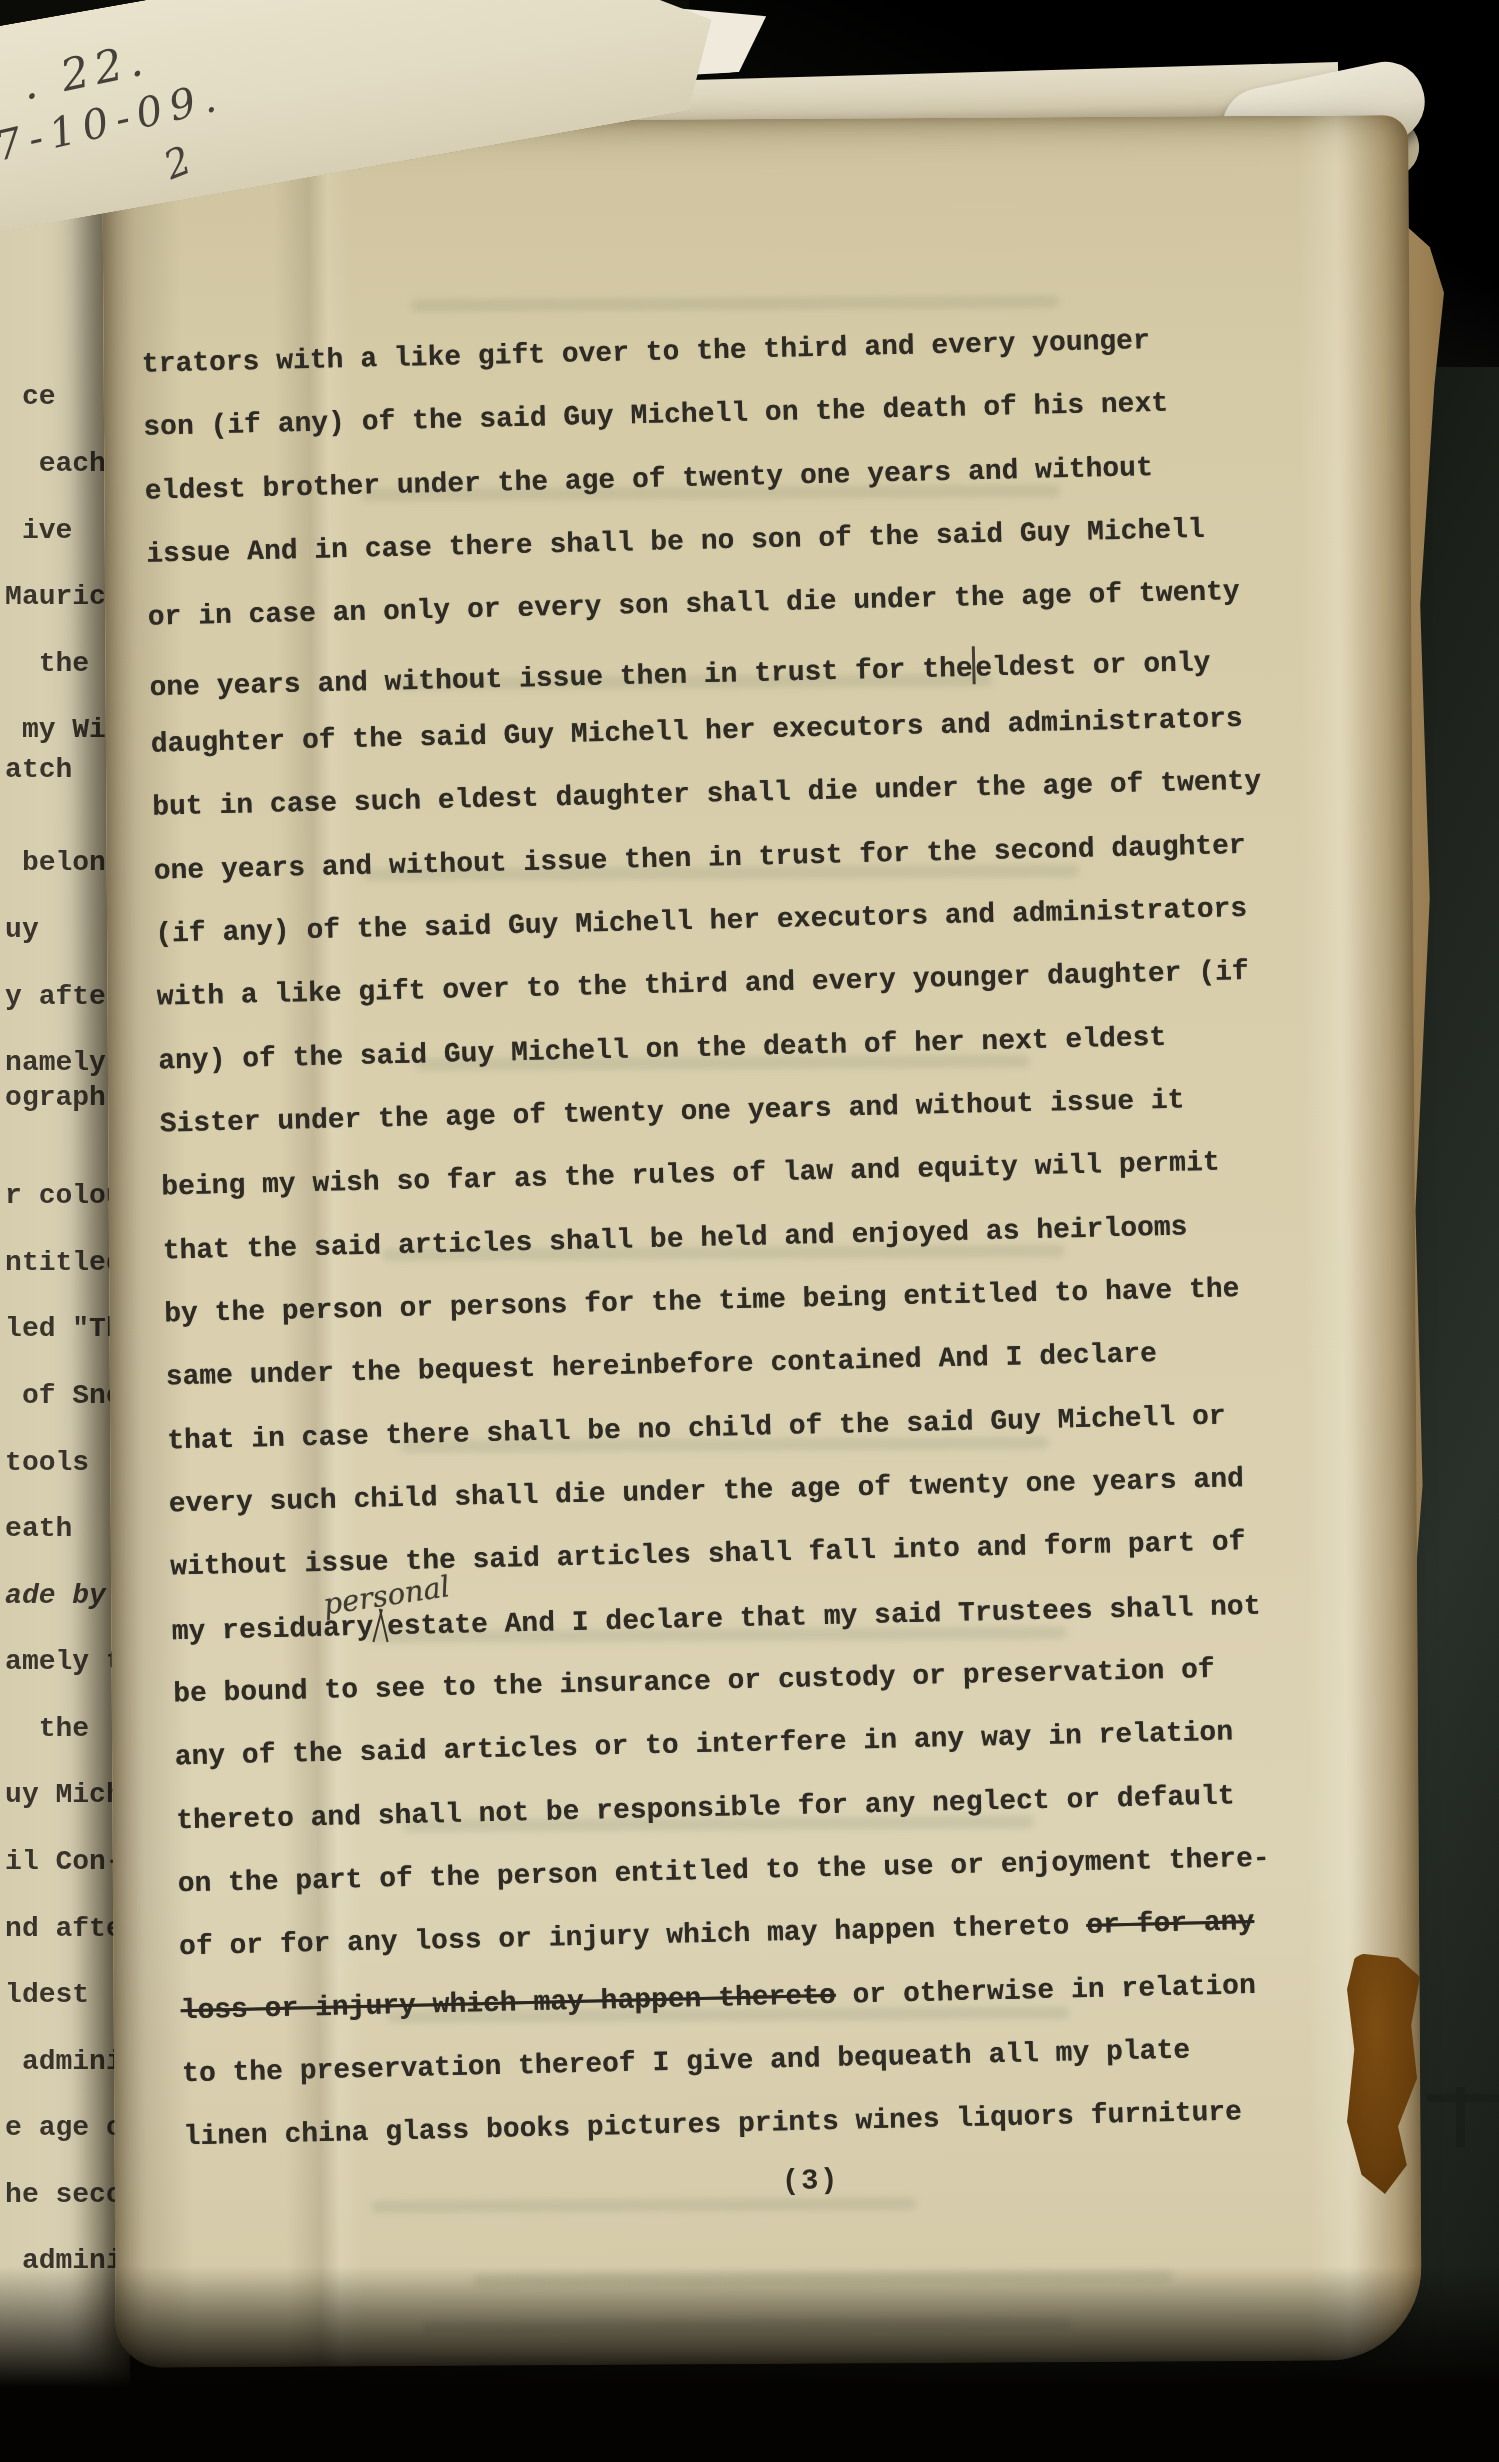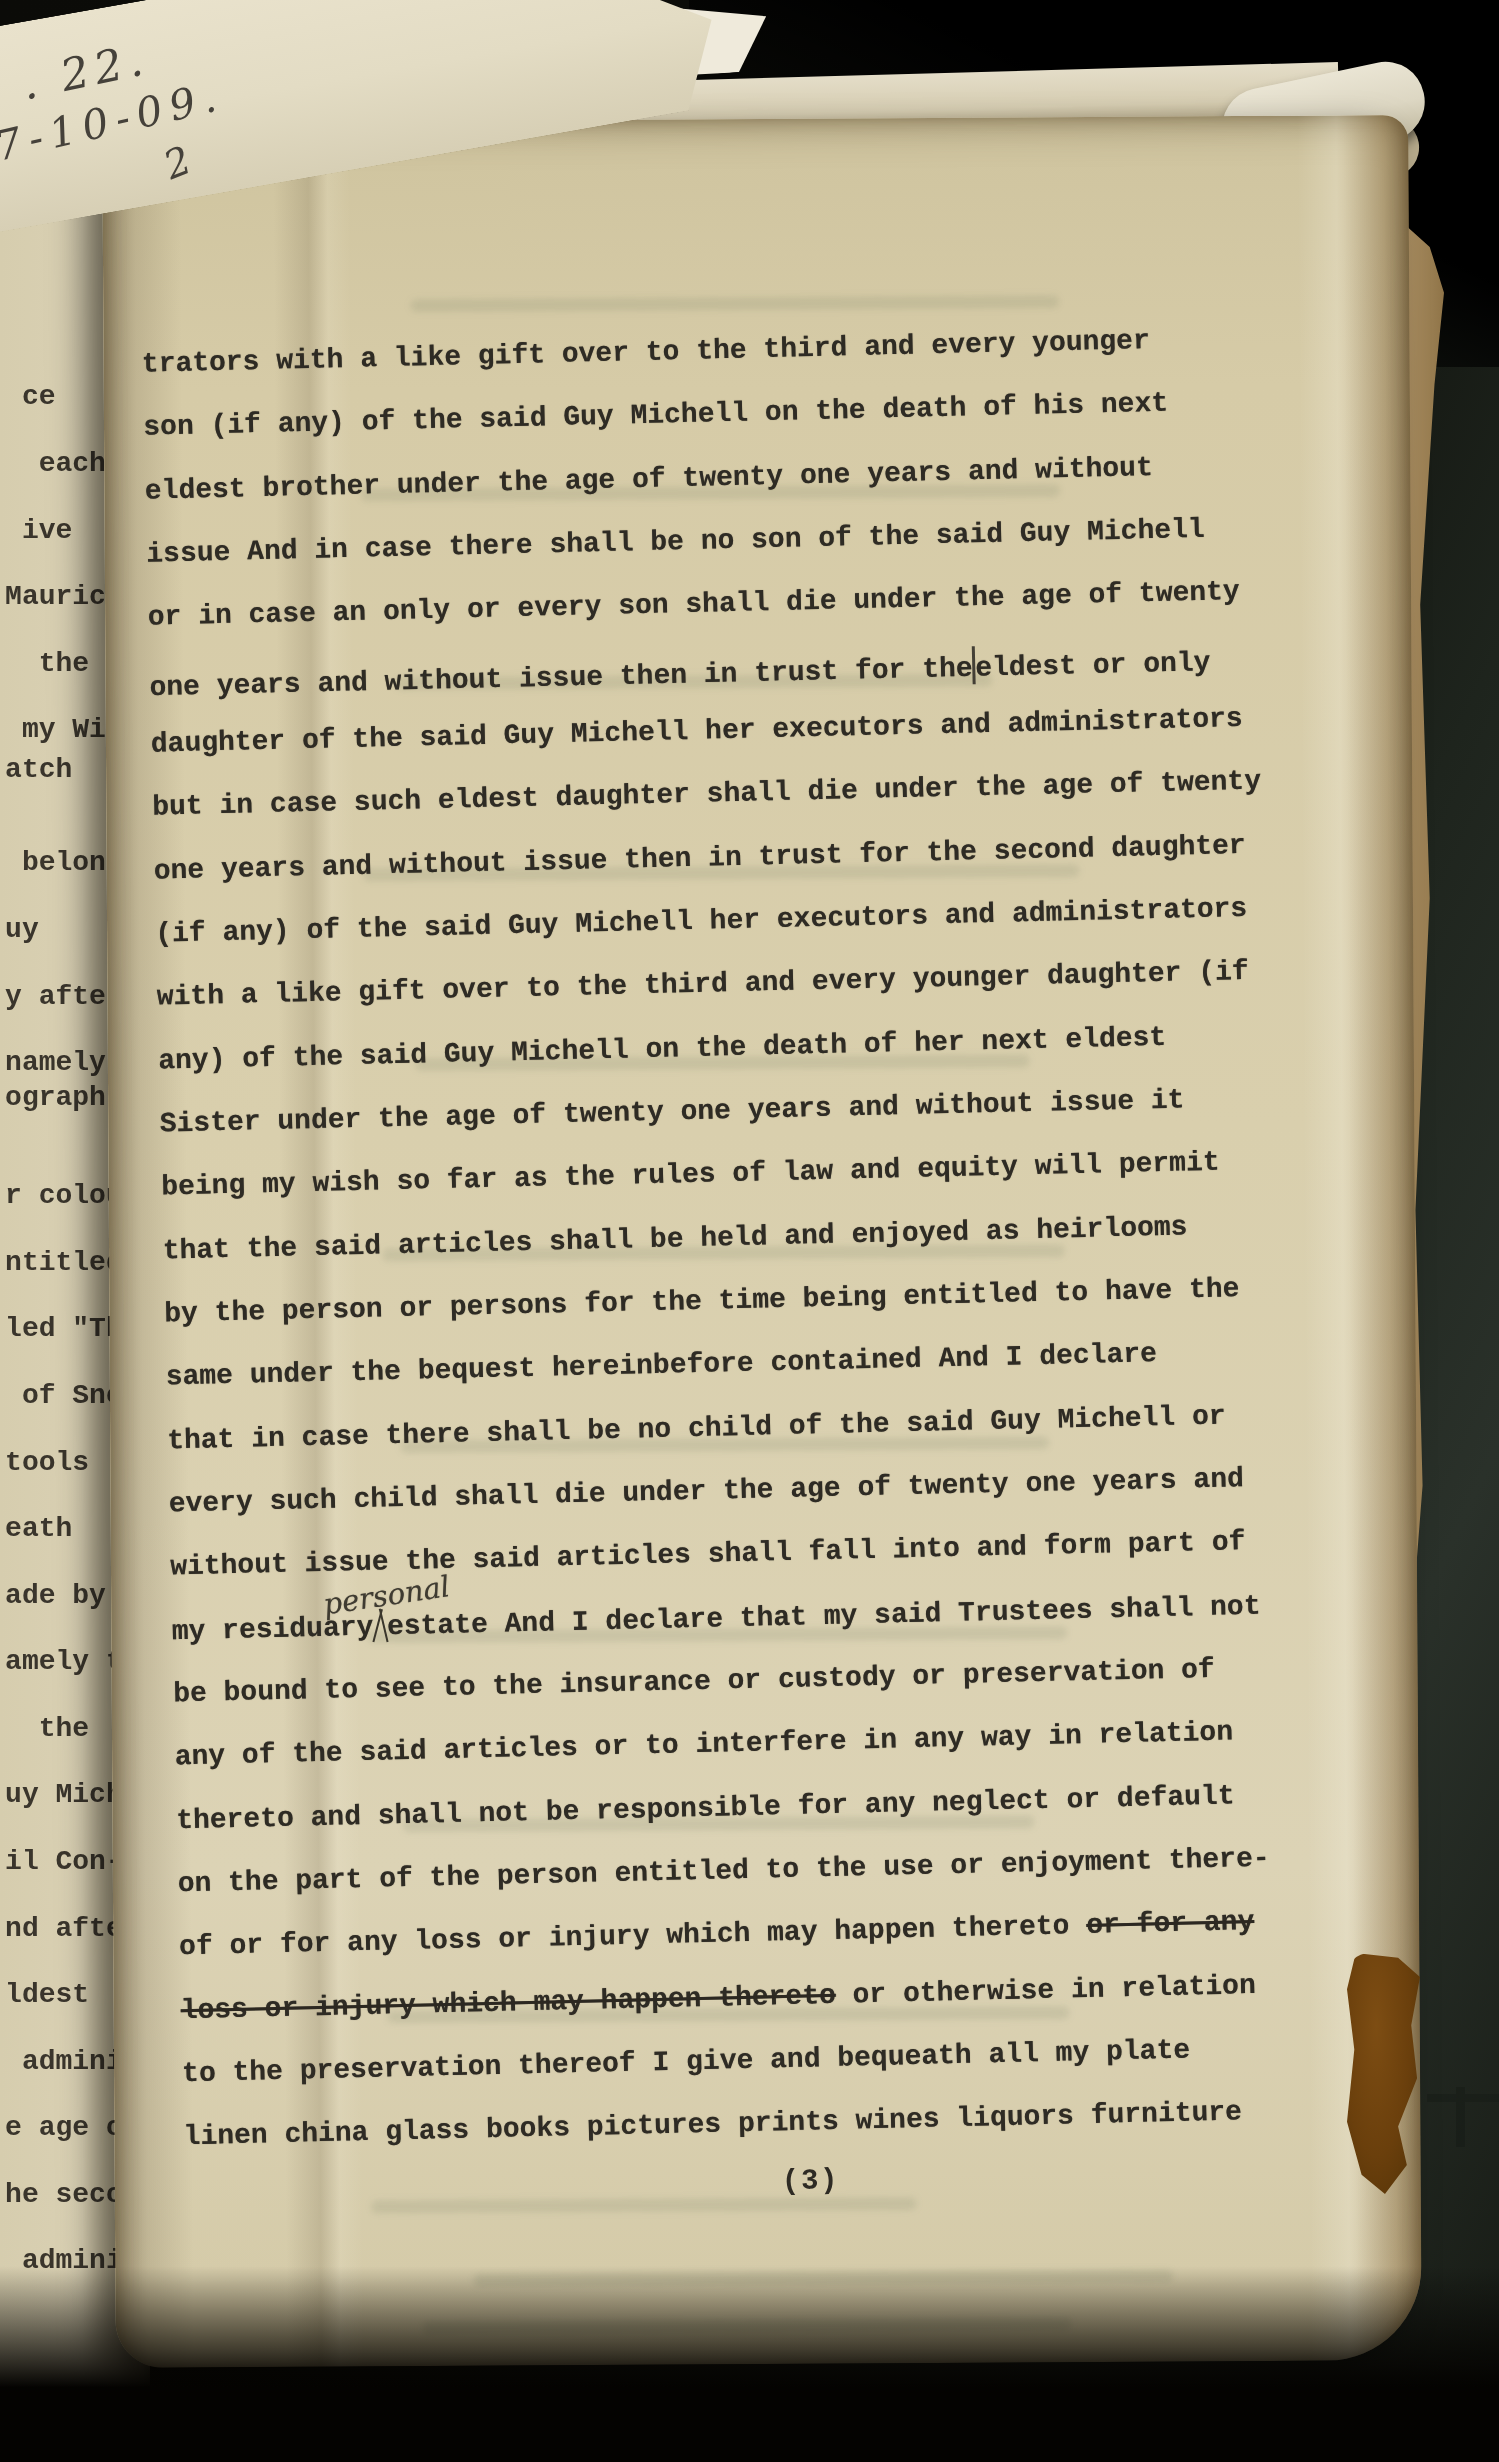--- a/index.html
+++ b/index.html
@@ -16,21 +16,21 @@
   
   .behind-sheet { position:absolute; left:1325px; top:201px; width:119px; height:1835px; z-index:2;
     background:linear-gradient(90deg,#c9b38a 0%,#b69a6d 55%,#8f7448 100%);
     clip-path:polygon(0 0,45% 0,88% 2.5%,100% 5%,92% 10%,80% 22%,88% 38%,76% 55%,82% 70%,64% 85%,52% 95%,18% 100%,0 99%); }
   .clip-silhouette { position:absolute; left:1427px; top:2087px; width:77px; height:63px; z-index:1; opacity:.55; }
   .clip-silhouette::before { content:""; position:absolute; left:0; top:6.8px; width:77px; height:8.5px; background:#171c17; }
   .clip-silhouette::after  { content:""; position:absolute; left:29px; top:0; width:8.5px; height:60px; background:#161b16; }
 
   
   .under-strip { position:absolute; left:0; top:169px; width:130px; height:2223px; z-index:3;
-    background:linear-gradient(90deg,#d6cdae 0%,#d9d0b3 55%,#c8bd9c 78%,#958a6a 95%,#6f6448 100%);padding-left:20px; }
+    background:linear-gradient(90deg,#d6cdae 0%,#d9d0b3 55%,#c8bd9c 78%,#958a6a 95%,#6f6448 100%); }
   .frag { position:absolute; left:5.1px; white-space:pre; font:bold 28px/1.1 "Liberation Mono", monospace; color:#3a352c; }
 
   
   .top-edge-strip { position:absolute; left:50px; top:80px; width:1289px; height:61px; z-index:4;
     transform:rotate(-1.6deg);
     background:linear-gradient(180deg,#e4ddc8 0%,#d6cdb2 60%,#b3a685 100%);
     border-bottom:1.7px solid #6f6449; }
 
   
   .rolled-under { position:absolute; left:1239px; top:128px; width:181px; height:60px; z-index:7;
@@ -119,21 +119,21 @@
         <div class="frag" style="top: 746px;">uy</div>
         <div class="frag" style="top: 813px;">y after</div>
         <div class="frag" style="top: 879px; font-family: Liberation Mono, monospace;">namely</div>
         <div class="frag" style="top: 914px;">ograph</div>
         <div class="frag" style="top: 1012px;">r colou</div>
         <div class="frag" style="top: 1079px;">ntitled</div>
         <div class="frag" style="top: 1145px;">led "Th</div>
         <div class="frag" style="top: 1212px;"> of Snow</div>
         <div class="frag" style="top: 1279px;">tools</div>
         <div class="frag" style="top: 1345px;">eath</div>
-        <div class="frag" style="top: 1412px;">ade by</div>
+        <div class="frag" style="top: 1412px; font-style: italic;">ade by</div>
         <div class="frag" style="top: 1478px;">amely th</div>
         <div class="frag" style="top: 1545px;">  the</div>
         <div class="frag" style="top: 1611px;">uy Michel</div>
         <div class="frag" style="top: 1678px;">il Con-</div>
         <div class="frag" style="top: 1745px;">nd after</div>
         <div class="frag" style="top: 1811px;">ldest</div>
         <div class="frag" style="top: 1878px;"> adminis-</div>
         <div class="frag" style="top: 1944px;">e age of</div>
         <div class="frag" style="top: 2011px;">he second</div>
         <div class="frag" style="top: 2077px;"> adminis-</div>

